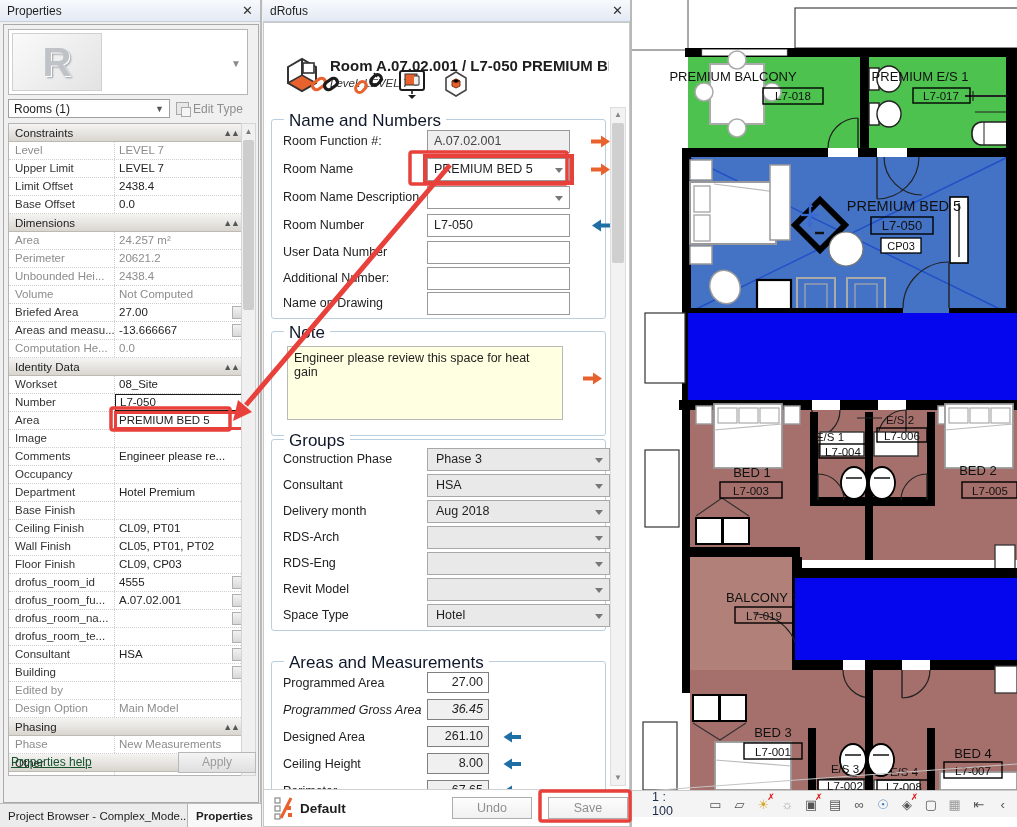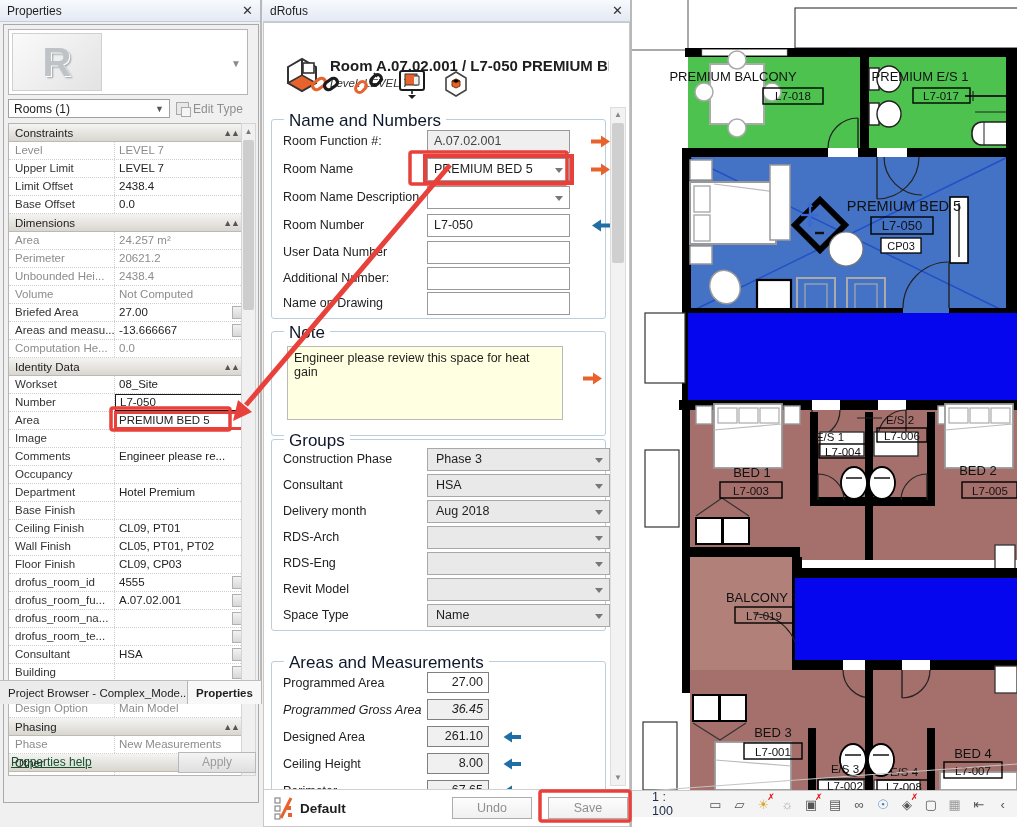--- a/index.html
+++ b/index.html
@@ -3,21 +3,21 @@
 <meta charset="utf-8">
 <style>
   * { margin:0; padding:0; box-sizing:border-box; }
   html,body { width:1017px; height:827px; overflow:hidden; }
   body { font-family:"Liberation Sans","DejaVu Sans",sans-serif; background:#f0f0f0; position:relative; font-size:12px; color:#1e1e1e; }
 
   .titlebar { position:absolute; left:0; top:0; right:0; height:22px; background:linear-gradient(#f7fafd,#e4eaf4); border-bottom:1px solid #c5cedb; display:flex; align-items:center; justify-content:space-between; padding:0 7px; font-size:12px; }
   .titlebar .close { font-size:13px; color:#333; line-height:1; }
 
   
-  #props { position:absolute; left:0; top:0; width:262px; height:704px; background:#f0f0f0; border-right:2px solid #b9b9b9; }
+  #props { position:absolute; left:0; top:0; width:262px; height:827px; background:#f0f0f0; border-right:2px solid #b9b9b9; }
   #props .frame { position:absolute; left:3px; top:24px; width:256px; height:779px; border:1px solid #a9a9a9; background:#f0f0f0; }
   .preview { position:absolute; left:4px; top:4px; width:240px; height:66px; border:1px solid #b5b5b5; background:#fff; display:flex; }
   .preview .img { width:90px; height:58px; margin:3px; background:linear-gradient(135deg,#fafafa,#e3e3e3); border:1px solid #d0d0d0; display:flex; align-items:center; justify-content:center; }
   .preview .img span { font-size:40px; font-weight:bold; color:#bfc3c7; text-shadow:1px 1px 0 #fff,2px 2px 2px #9aa0a6; }
   .preview .combo-arrow { position:absolute; right:6px; top:28px; color:#8a8a8a; font-size:10px; }
   .typebar { position:absolute; left:4px; top:74px; width:248px; height:20px; display:flex; }
   .rooms-combo { width:162px; height:19px; border:1px solid #a0a0a0; background:#fff; display:flex; align-items:center; justify-content:space-between; padding:0 5px; font-size:12px; }
   .rooms-combo .chev { color:#555; font-size:9px; }
   .edit-type { margin-left:6px; width:80px; height:19px; display:flex; align-items:center; gap:4px; color:#8f8f8f; font-size:12px; }
   .edit-type .icn { width:13px; height:13px; border:1px solid #a9a9a9; background:#e8e8e8; position:relative; }
@@ -487,21 +487,21 @@
       <div class="dfield" style="top:112px;">
         <div class="dlabel">RDS-Eng</div>
         <div class="gsel"><span></span><span class="chev"></span></div>
       </div>
       <div class="dfield" style="top:138px;">
         <div class="dlabel">Revit Model</div>
         <div class="gsel"><span></span><span class="chev"></span></div>
       </div>
       <div class="dfield" style="top:164px;">
         <div class="dlabel">Space Type</div>
-        <div class="gsel"><span>Name</span><span class="chev"></span></div>
+        <div class="gsel"><span>Hotel</span><span class="chev"></span></div>
       </div>
     </div>
 
     <div style="position:absolute; left:0; top:630px; width:350px; height:136px; overflow:hidden;">
       <div class="grp" style="top:8px; height:170px;">
         <div class="grp-title">Areas and Measurements</div>
         <div class="dfield" style="top:10px;">
           <div class="dlabel">Programmed Area</div>
           <div class="ninput white">27.00</div>
         </div>

